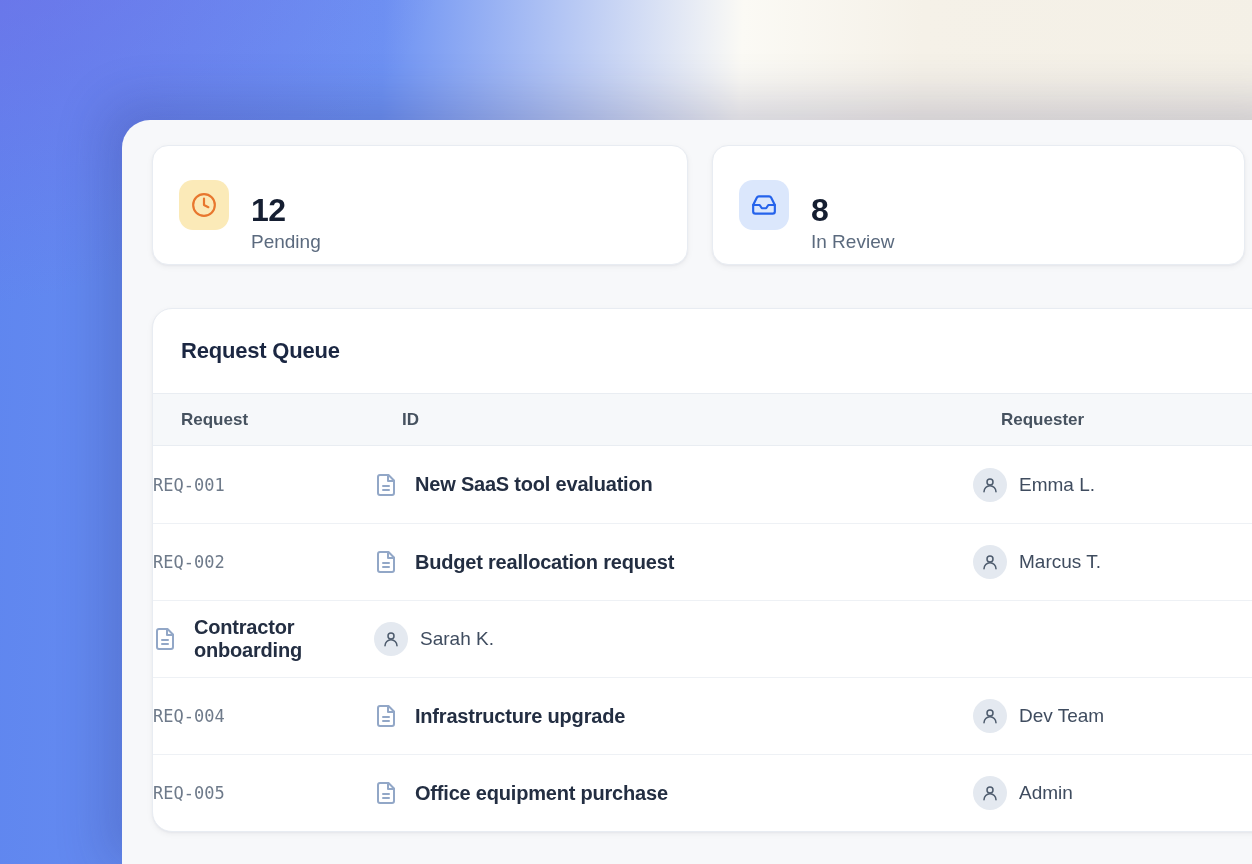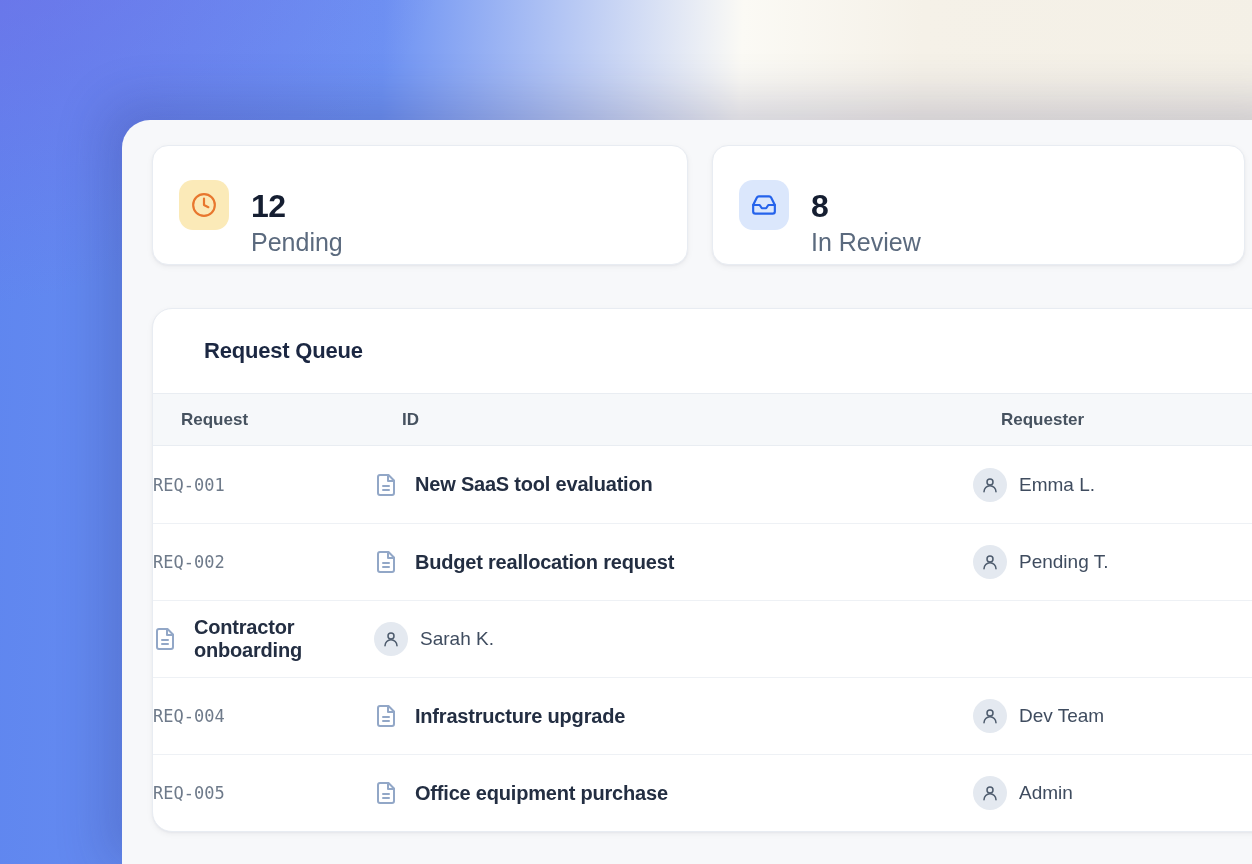--- a/index.html
+++ b/index.html
@@ -23,28 +23,28 @@
   .stat-card { width:536px; height:120px; background:#ffffff; border:1px solid #e8ecf2;
     border-radius:16px; box-shadow:0 1px 2px rgba(16,24,40,.04), 0 2px 6px rgba(16,24,40,.05);
     display:flex; align-items:center; padding-left:26px; }
   .stat-card + .stat-card { width:533px; }
   .stat-icon { width:50px; height:50px; border-radius:14px; display:flex;
     align-items:center; justify-content:center; flex:0 0 auto; }
   .stat-icon.amber { background:#fbeab8; }
   .stat-icon.blue  { background:#dbe7fc; }
   .stat-text { margin-left:22px; }
   .stat-value { font-size:32px; font-weight:700; color:#151e31; line-height:1.1; letter-spacing:-.5px;margin-top:36px; }
-  .stat-label { font-size:25px; color:#5b6a7e; margin-top:3px; }
+  .stat-label { font-size:19px; color:#5b6a7e; margin-top:3px; }
 
   
   .table-card { margin-top:43px; width:1160px; background:#ffffff; border:1px solid #e8ecf2;
     border-radius:20px; box-shadow:0 1px 2px rgba(16,24,40,.04), 0 2px 6px rgba(16,24,40,.05);
     overflow:hidden; }
   .card-head { height:84px; display:flex; align-items:center; padding-left:28px; }
-  .card-title { font-size:22px; font-weight:700; color:#1b2742; letter-spacing:-.2px;margin-left:23px; }
+  .card-title { font-size:22px; font-weight:700; color:#1b2742; letter-spacing:-.2px; }
 
   .thead, .trow { display:grid; grid-template-columns:221px 599px 1fr; align-items:center; }
   .thead { height:53px; background:#f6f8fa; border-top:1px solid #e9edf2; border-bottom:1px solid #e9edf2; }
   .th { font-size:17px; font-weight:600; color:#46525f; padding-left:28px; }
 
   .trow { height:77px; }
   .trow + .trow { border-top:1px solid #eef1f5; }
   .td { display:flex; align-items:center; }
   .td-id { font-family:"DejaVu Sans Mono","Liberation Mono",monospace; font-size:17px; color:#6e7a8a; }
   .td-req { gap:17px; }
@@ -139,21 +139,21 @@
           </span>
           <span class="req-title">Budget reallocation request</span>
         </div>
         <div class="td td-user">
           <span class="avatar">
             <svg width="18" height="18" viewBox="0 0 24 24" fill="none" stroke="#4d5b6d" stroke-width="2" stroke-linecap="round" stroke-linejoin="round">
               <circle cx="12" cy="8" r="4"></circle>
                 <path d="M20 21a8 8 0 0 0-16 0"></path>
             </svg>
           </span>
-          <span class="user-name">Pending T.</span>
+          <span class="user-name">Marcus T.</span>
         </div>
       </div>
 
       <div class="trow">
         <div class="td td-req">
           <span class="doc-ico">
             <svg width="24" height="24" viewBox="0 0 24 24" fill="none" stroke="#92a7c7" stroke-width="2" stroke-linecap="round" stroke-linejoin="round">
               <path d="M14.5 2H6a2 2 0 0 0-2 2v16a2 2 0 0 0 2 2h12a2 2 0 0 0 2-2V7.5z"></path>
               <polyline points="14 2 14 8 20 8"></polyline>
               <line x1="9" y1="13" x2="15" y2="13"></line>

